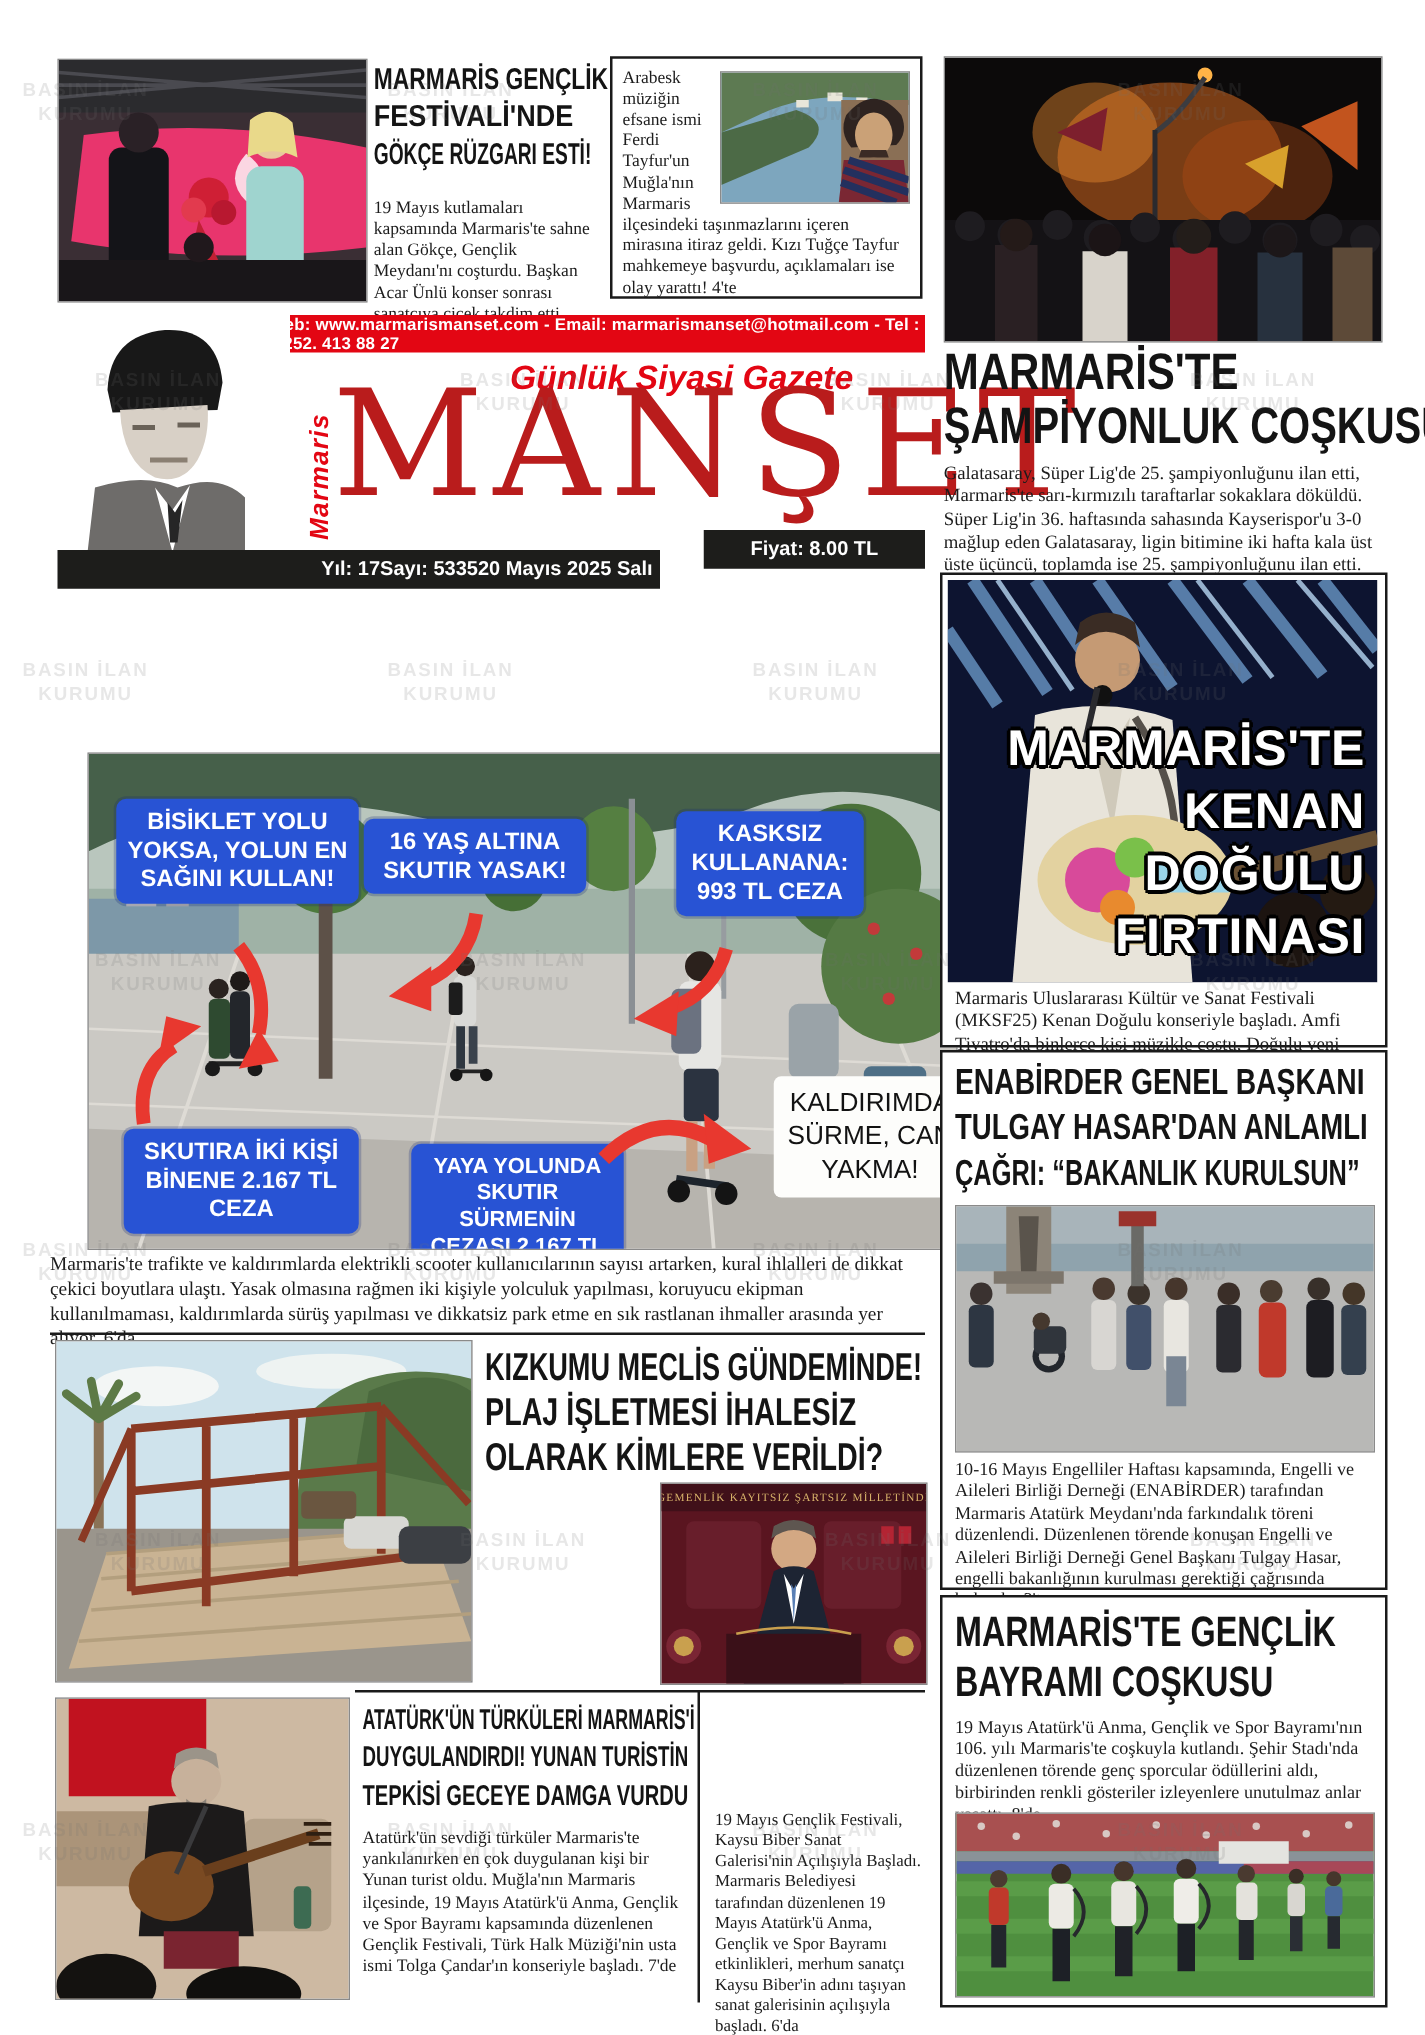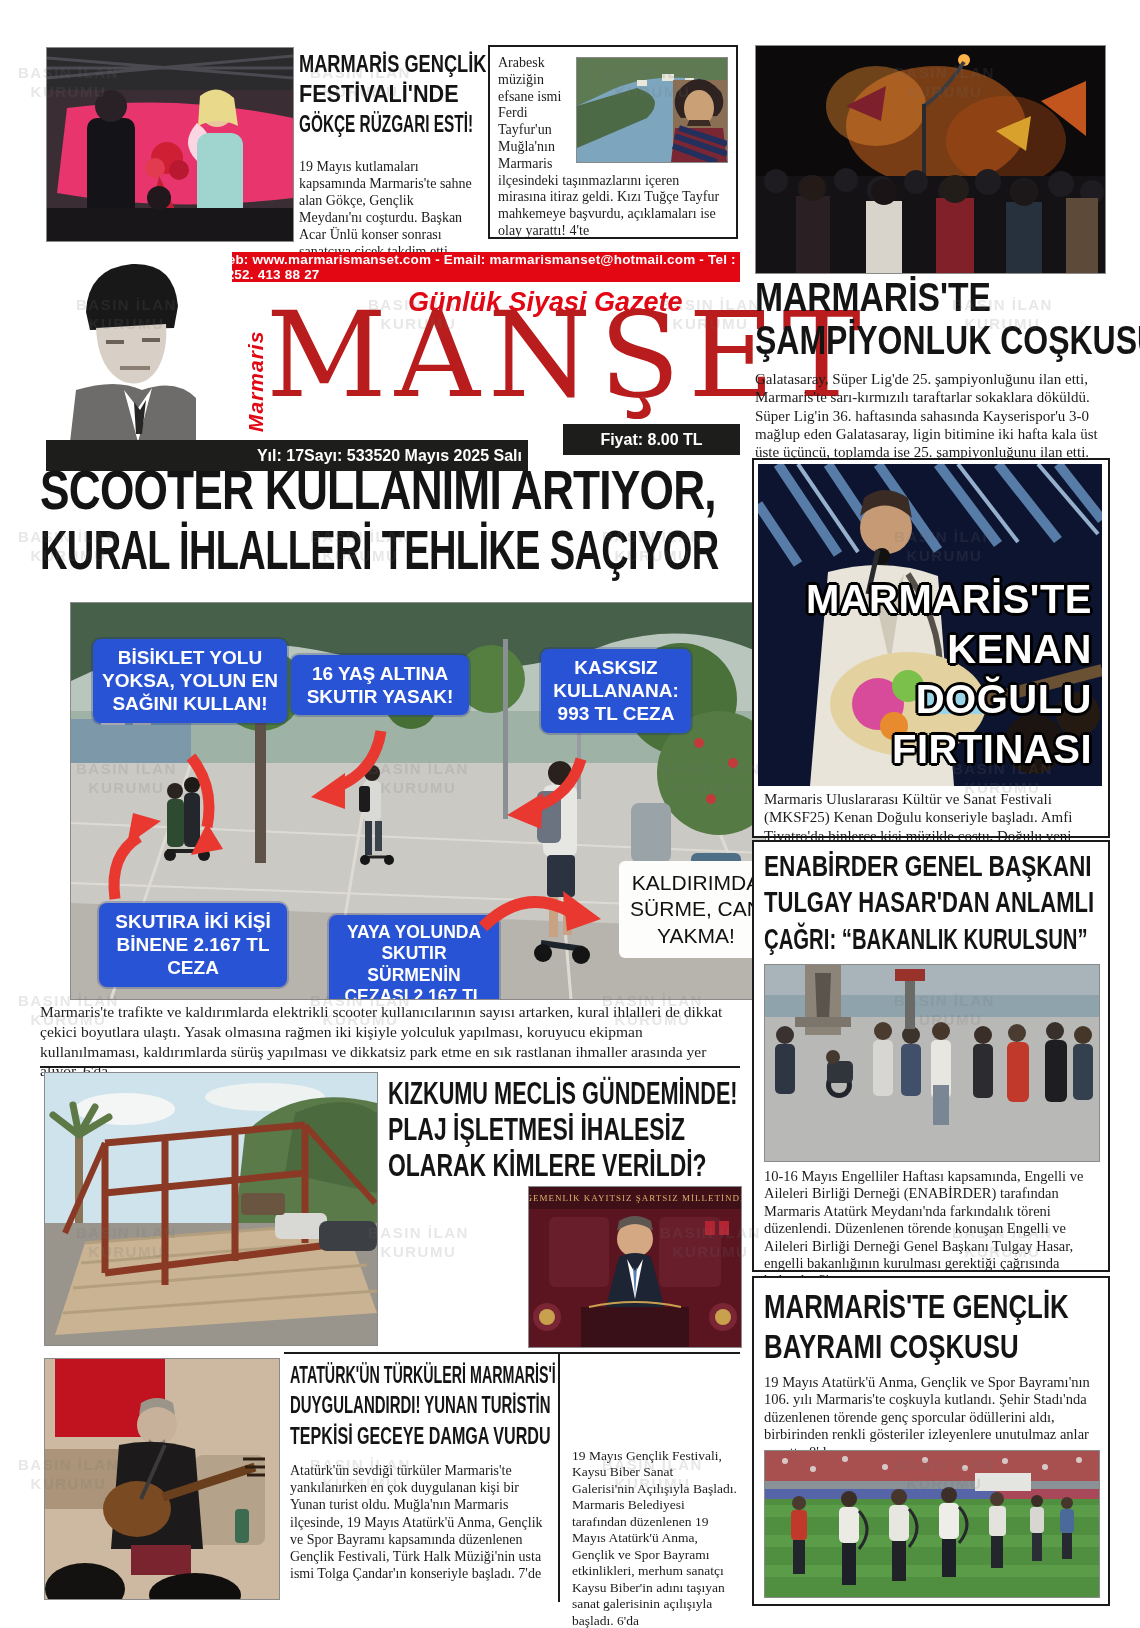--- a/index.html
+++ b/index.html
@@ -162,24 +162,20 @@
   <div class="blackbar abs" style="left:563px;top:424px;width:177px;height:31px;justify-content:center;">
     <span>Fiyat: 8.00 TL</span>
   </div>
 
   <div class="hl abs" style="left:755px;top:276px;width:352px;font-size:41px;line-height:1.04;">
     <span class="ln" style="transform:scaleX(0.82);">MARMARİS'TE</span><br>
     <span class="ln" style="transform:scaleX(0.78);">ŞAMPİYONLUK COŞKUSU</span>
   </div>
   <div class="serif abs" style="left:755px;top:370px;width:352px;font-size:15px;line-height:1.22;">Galatasaray, Süper Lig'de 25. şampiyonluğunu ilan etti, Marmaris'te sarı-kırmızılı taraftarlar sokaklara döküldü. Süper Lig'in 36. haftasında sahasında Kayserispor'u 3-0 mağlup eden Galatasaray, ligin bitimine iki hafta kala üst üste üçüncü, toplamda ise 25. şampiyonluğunu ilan etti. Sayfa 2'de</div>
 
-  <div class="hl abs" style="left:40px;top:460px;font-size:56px;line-height:1.08;letter-spacing:-1px;">
-    <span class="ln" style="transform:scaleX(0.79);">SCOOTER KULLANIMI ARTIYOR,</span><br>
-    <span class="ln" style="transform:scaleX(0.68);">KURAL İHLALLERİ TEHLİKE SAÇIYOR</span>
-  </div>
 
   <div class="photo" style="left:44px;top:602px;width:694px;height:396px;margin-left:26px;">
     <svg viewBox="0 0 694 396" preserveAspectRatio="none">
       <rect width="694" height="120" fill="#b9c6bd"></rect>
       <path d="M0,78 Q120,18 270,52 Q420,86 540,40 Q620,16 694,52 L694,0 L0,0 Z" fill="#46604a"></path>
       <rect y="108" width="694" height="58" fill="#9fb2a6"></rect>
       <rect x="0" y="116" width="120" height="48" fill="#7d98a8"></rect>
       <rect x="30" y="108" width="24" height="14" fill="#d8d2c4"></rect>
       <rect x="62" y="110" width="18" height="12" fill="#c8c2b4"></rect>
       <rect y="160" width="694" height="236" fill="#cbc9c4"></rect>

